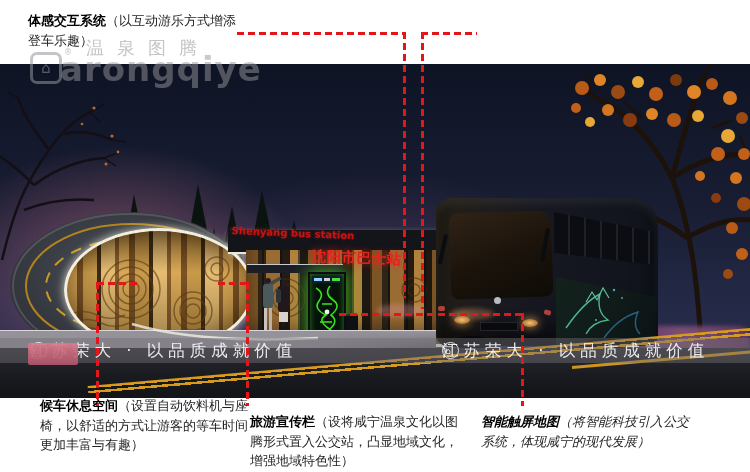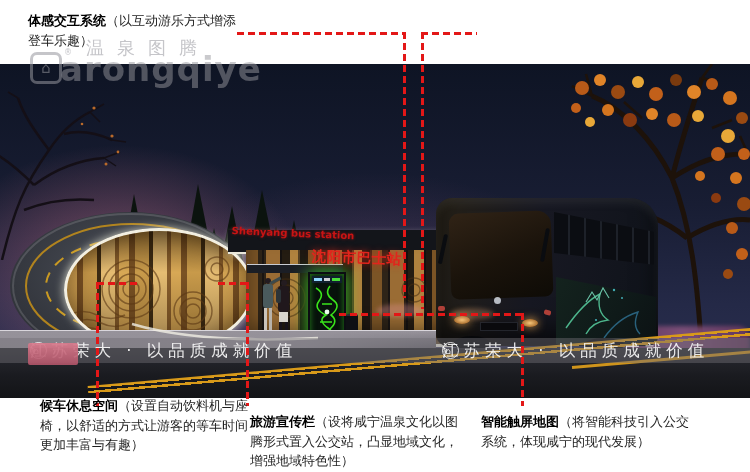--- a/index.html
+++ b/index.html
@@ -312,17 +312,17 @@
 
   <div class="callout" style="left:28px;top:11px;width:218px;">
     <span class="co-t">体感交互系统</span><span>（以互动游乐方式增添登车乐趣）</span>
   </div>
   <div class="callout" style="left:4px;top:396px;width:218px;margin-left:36px;">
     <span class="co-t">候车休息空间</span><span>（设置自动饮料机与座椅，以舒适的方式让游客的等车时间更加丰富与有趣）</span>
   </div>
   <div class="callout" style="left:250px;top:412px;width:218px;">
     <span class="co-t">旅游宣传栏</span><span>（设将咸宁温泉文化以图腾形式置入公交站，凸显地域文化，增强地域特色性）</span>
   </div>
-  <div class="callout" style="left:481px;top:412px;width:218px;">
+  <div class="callout" style="left:481px;top:412px;width:218px;font-style:italic;">
     <span class="co-t">智能触屏地图</span><span>（将智能科技引入公交系统，体现咸宁的现代发展）</span>
   </div>
 
 </div>
 
 </body></html>

